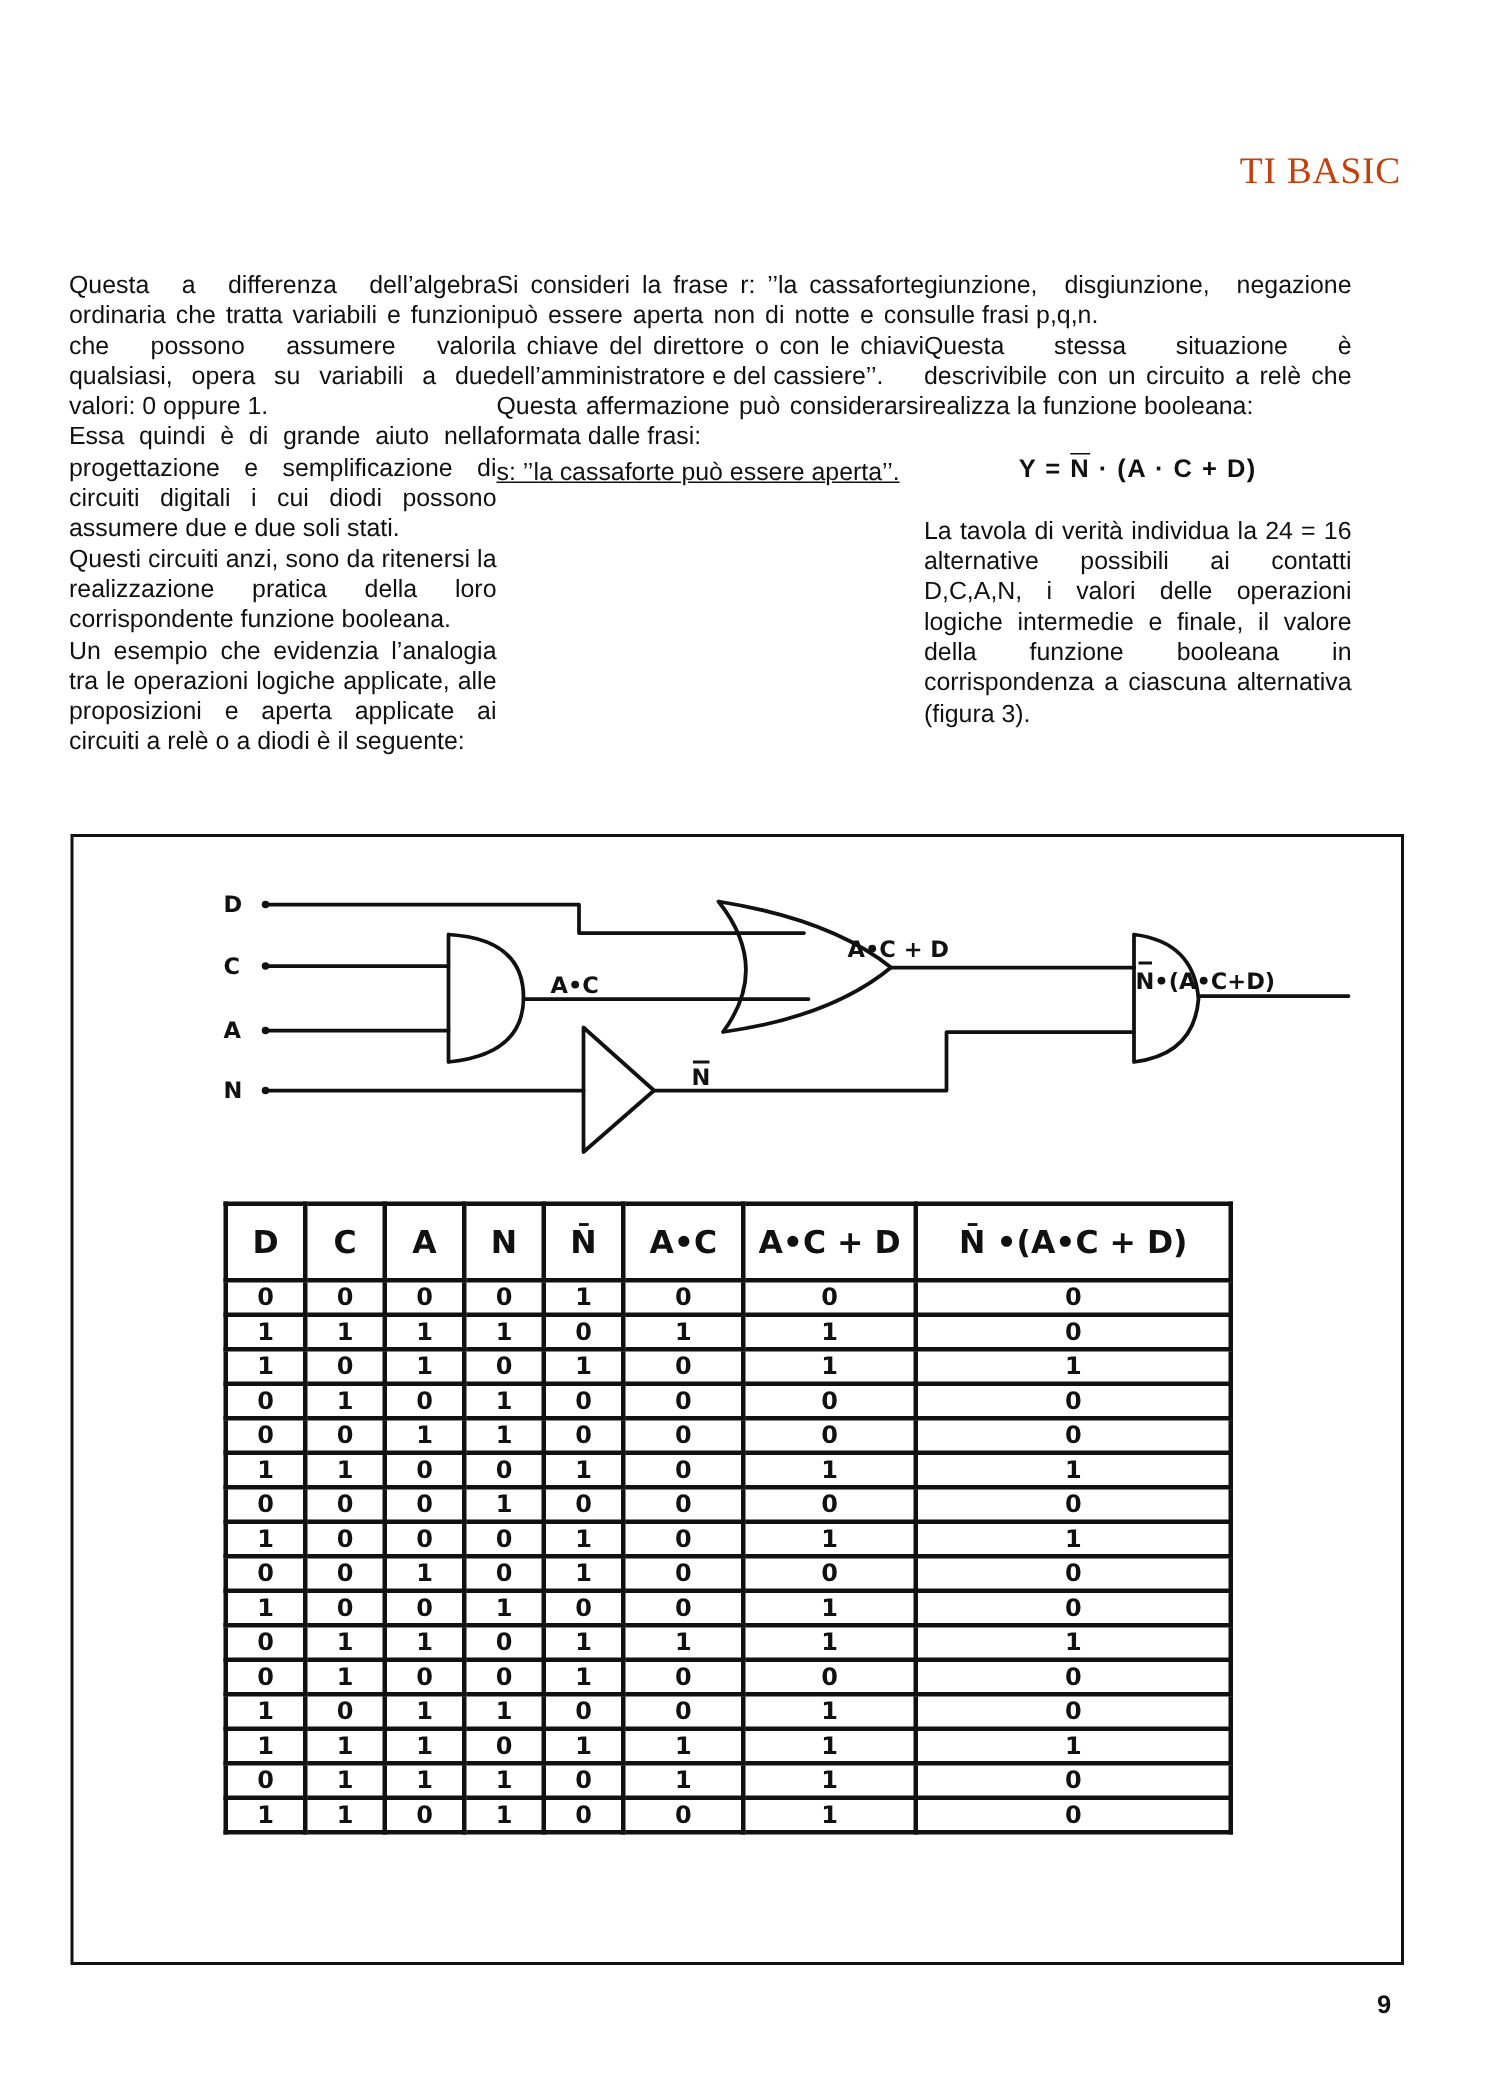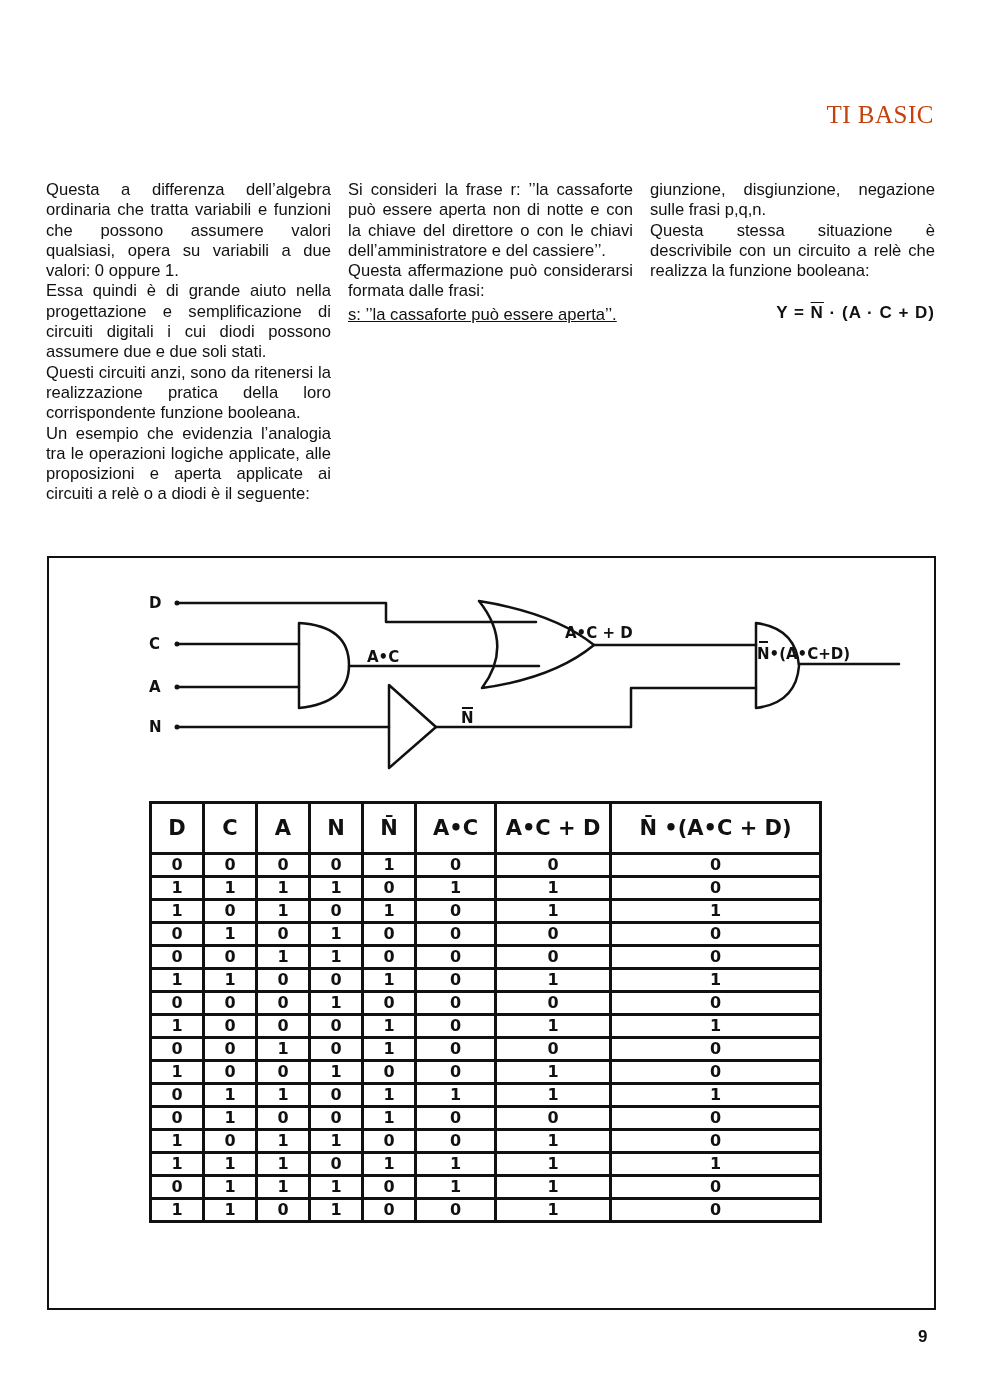--- a/index.html
+++ b/index.html
@@ -2,31 +2,31 @@
 <html><head>
 <meta charset="utf-8">
 <style>
   html, body { margin: 0; padding: 0; background: #ffffff; }
   body { width: 990px; height: 1400px; position: relative; overflow: hidden; color: #111; }
   .running-head {
     position: absolute; top: 101px; right: 56px;
     font-family: "Liberation Serif", "DejaVu Serif", serif;
     font-size: 25px; letter-spacing: 0.5px; color: #c2410c;
   }
-  .columns { position: absolute; top: 180px; left: 46px; width: 890px; display: flex; gap: 17px; }
+  .columns { position: absolute; top: 180px; left: 46px; width: 890px; display: flex; }
   .col {
     width: 285px;
     font-family: "Liberation Sans", "DejaVu Sans", sans-serif;
     font-size: 16.6px; line-height: 20.3px; color: #111;
     text-align: justify; hyphens: manual;
   }
   .col p { margin: 0; }
   .col p.gap { margin-top: 3px; text-decoration: underline; }
   .formula {
-    text-align: right; font-weight: bold; font-size: 17px;
+    text-align: center; font-weight: bold; font-size: 17px;
     margin: 22px 0 20px 0; letter-spacing: 1px;
   }
   .ovl { text-decoration: overline; }
   .figure-box {
     position: absolute; left: 47px; top: 556px; width: 889px; height: 754px;
     border: 2px solid #111; box-sizing: border-box;
   }
   .circuit { position: absolute; left: 0; top: 0; }
   .truth-table {
     position: absolute; left: 100px; top: 243px;
@@ -62,20 +62,21 @@
     <p>Si consideri la frase r: ’’la cassaforte può essere aperta non di notte e con la chiave del direttore o con le chiavi dell’amministratore e del cassiere’’.</p>
     <p>Questa affermazione può considerarsi formata dalle frasi:</p>
     <p class="gap">s: ’’la cassaforte può essere aperta’’.</p>
   </div>
   <div class="col">
     <p>giunzione, disgiunzione, negazione sulle frasi p,q,n.</p>
     <p>Questa stessa situazione è descrivibile con un circuito a relè che realizza la funzione booleana:</p>
     <div class="formula">
       <span>Y = </span><span class="ovl">N</span><span> · (A · C + D)</span>
     </div>
+    <p>La tavola di verità individua la 24 = 16 alternative possibili ai contatti D,C,A,N, i valori delle operazioni logiche intermedie e finale, il valore della funzione booleana in corrispondenza a ciascuna alternativa (figura 3).</p>
   </div>
 </div>
 
 <div class="figure-box">
   <svg class="circuit" width="885" height="240" viewBox="0 0 885 240">
     <g stroke="#111" stroke-width="2.5" fill="none" stroke-linecap="round" stroke-linejoin="round">
 
       <path d="M128 45 L337 45 L337 64 L487 64"></path>
 
       <path d="M128 86 L250 86"></path>

